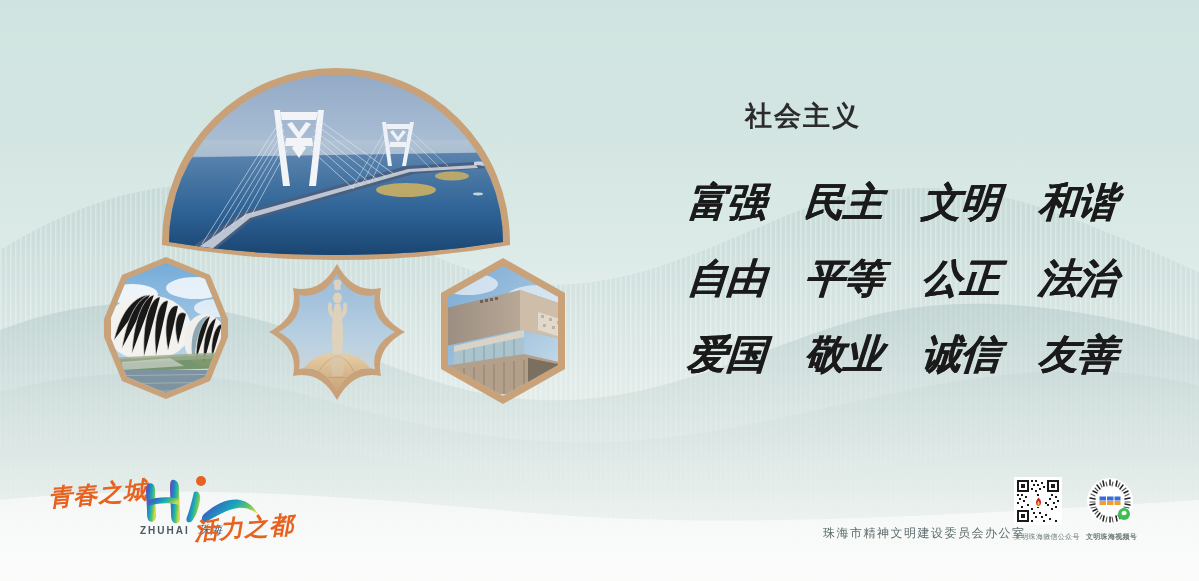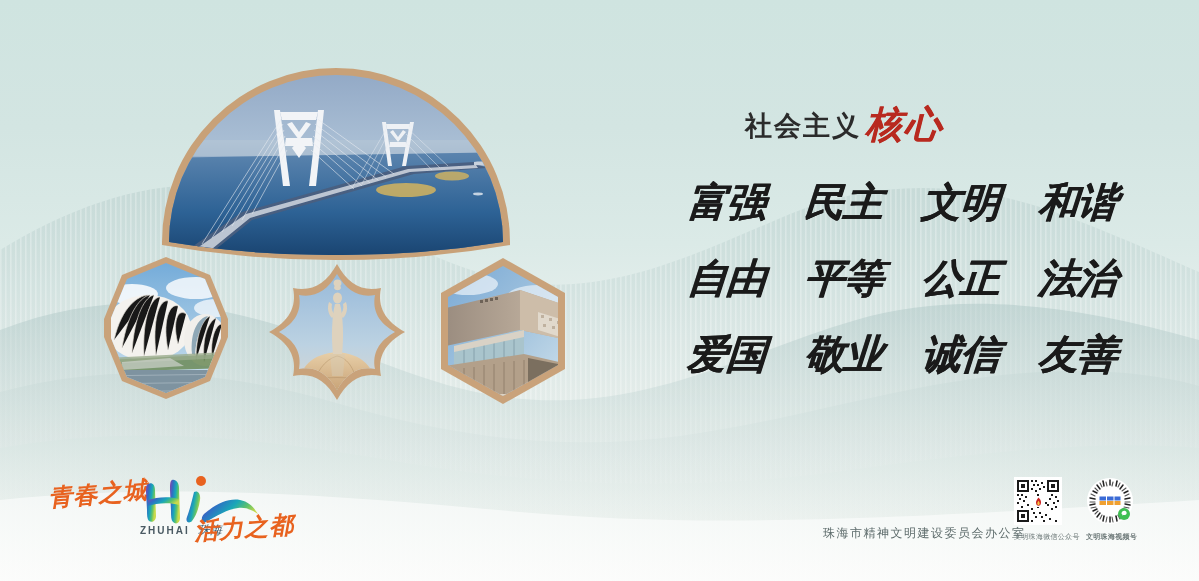--- a/index.html
+++ b/index.html
@@ -374,21 +374,20 @@
             <rect x="67" y="43" width="3" height="3"></rect>
         </g>
 
         <rect x="0" y="140" width="150" height="14" fill="#ddd3c4"></rect>
       </g>
     </svg>
   </div>
 
   <div id="headline">
     <span class="plain">社会主义</span>
-    <span class="accent">核心</span>
   </div>
 
   <div id="values">
     <div class="value">富强</div>
     <div class="value">民主</div>
     <div class="value">文明</div>
     <div class="value">和谐</div>
     <div class="value">自由</div>
     <div class="value">平等</div>
     <div class="value">公正</div>

